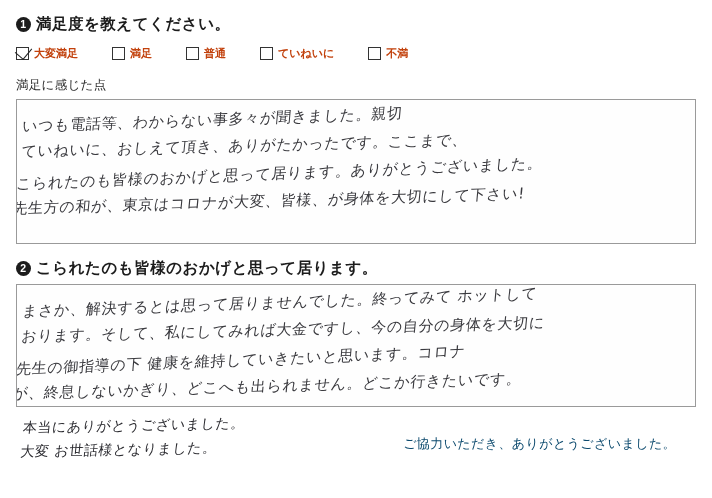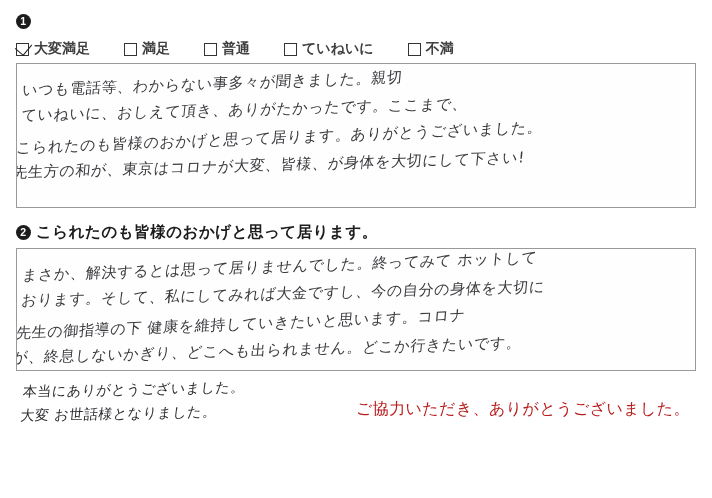--- a/index.html
+++ b/index.html
@@ -42,23 +42,23 @@
     font-size: 10.5px;
     text-align: center;
     margin-right: 5px;
     font-weight: bold;
     flex: none;
   }
   .options {
     display: flex;
     align-items: center;
     margin-top: 11px;
-    font-size: 14px;
+    font-size: 11px;
     font-weight: bold;
-    color: #404040;
+    color: #c2410c;
   }
   .opt {
     display: flex;
     align-items: center;
     margin-right: 34px;
     white-space: nowrap;
   }
   .opt .box {
     width: 11px;
     height: 11px;
@@ -126,35 +126,36 @@
     font-family: "DejaVu Sans", sans-serif;
     font-size: 14px;
     line-height: 24px;
     color: #2b2b30;
     transform: skewX(-7deg) rotate(-1.2deg);
     letter-spacing: 0.5px;
     white-space: nowrap;
   }
   .footer-right {
     position: absolute;
-    right: 6px;
+    right: 20px;
     top: 22px;
-    font-size: 16px;
-    color: #b91c1c;
+    font-size: 13px;
+    color: #0c4a6e;
     letter-spacing: 0.4px;
     white-space: nowrap;
   }
 </style>
 </head>
 <body>
 
 <div class="sheet">
 
   <div class="q-line">
     <span class="q-num">1</span>
+    <span>満足度を教えてください。</span>
   </div>
 
   <div class="options">
     <label class="opt checked">
       <span class="box"></span>
       <span>大変満足</span>
     </label>
     <label class="opt">
       <span class="box"></span>
       <span>満足</span>
@@ -166,20 +167,21 @@
     <label class="opt">
       <span class="box"></span>
       <span>ていねいに</span>
     </label>
     <label class="opt">
       <span class="box"></span>
       <span>不満</span>
     </label>
   </div>
 
+  <div class="sub-label">満足に感じた点</div>
 
   <div class="ans-box first">
     <div class="hand">
       <div class="l1">いつも電話等、わからない事多々が聞きました。親切</div>
       <div class="l2">ていねいに、おしえて頂き、ありがたかったです。ここまで、</div>
       <div class="l3">こられたのも皆様のおかげと思って居ります。ありがとうございました。</div>
       <div class="l4">先生方の和が、東京はコロナが大変、皆様、が身体を大切にして下さい!</div>
     </div>
   </div>
 

